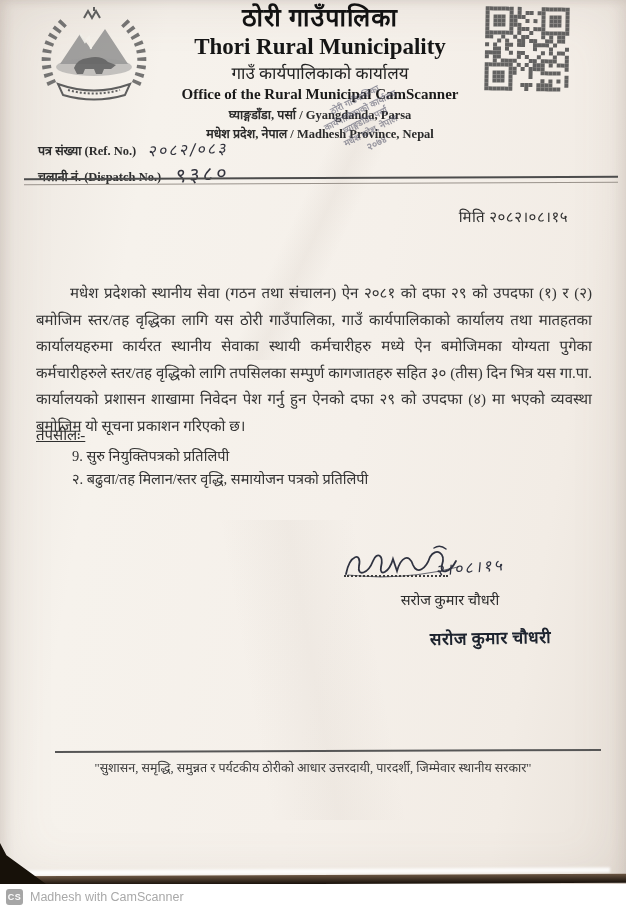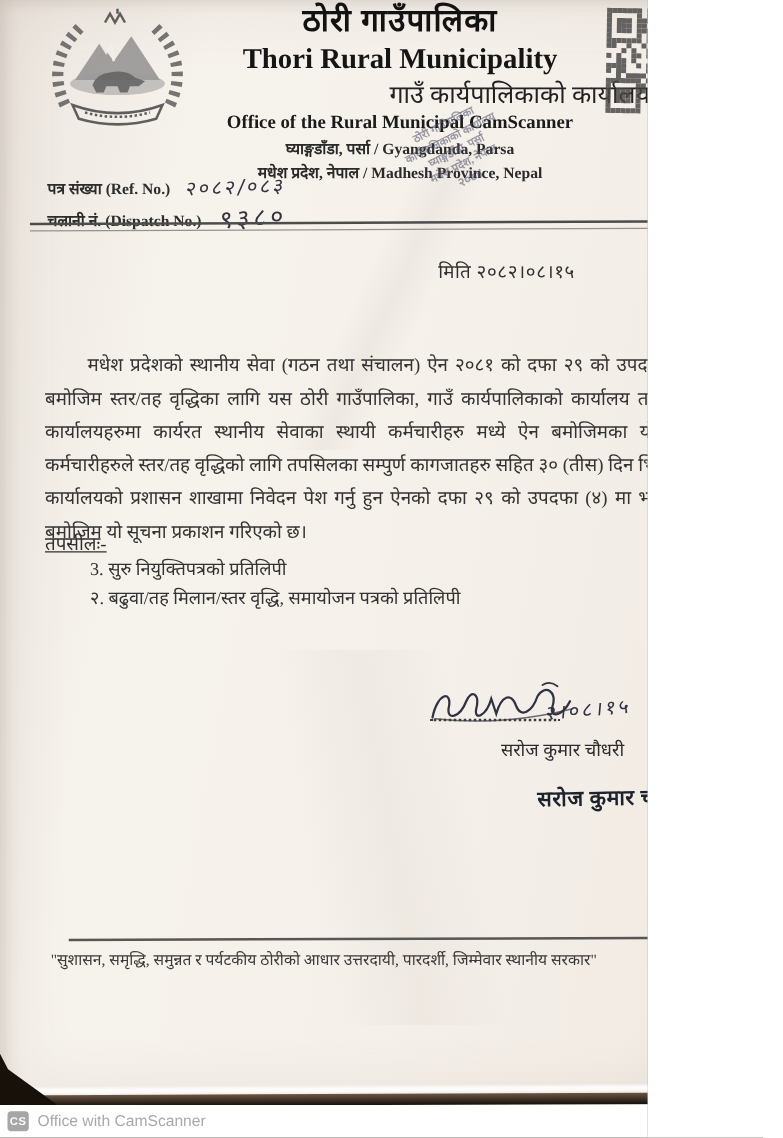--- a/index.html
+++ b/index.html
@@ -1,17 +1,17 @@
 <!DOCTYPE html>
 <html><head>
 <meta charset="utf-8">
 <style>
   html,body{margin:0;padding:0;}
   #frame{
-    position:relative;width:518px;height:910px;overflow:hidden;
+    position:relative;width:626px;height:910px;overflow:hidden;
     background:#8f8b86;
     font-family:"Liberation Serif","DejaVu Sans",serif;
   }
   
   .paper{
     position:absolute;left:0;top:0;width:626px;height:884px;
     background:linear-gradient(100deg,#ece6df 0%,#f6f2ec 22%,#f5f0ea 55%,#f2ece5 82%,#e9e2da 100%);
     box-shadow:inset 0 0 55px rgba(125,105,90,.14), inset -6px 0 12px rgba(120,100,90,.10), inset 6px 0 10px rgba(120,100,90,.12);
   }
   .crease-a{position:absolute;left:0;top:120px;width:626px;height:240px;pointer-events:none;
@@ -28,21 +28,21 @@
     display:flex;align-items:center;gap:7px;padding-left:6px;box-sizing:border-box;
     font-family:"Liberation Sans","DejaVu Sans",sans-serif;}
   .cs-badge{width:17px;height:16px;border-radius:3px;background:#a6a6a6;color:#fcfcfc;
     font-size:9px;font-weight:bold;display:flex;align-items:center;justify-content:center;letter-spacing:.5px;}
   .cs-text{color:#a9a9a9;font-size:12.5px;}
   
   .logo{position:absolute;left:28px;top:4px;width:132px;height:100px;}
   .header{position:absolute;left:120px;top:3px;width:400px;text-align:center;color:#1e1e1e;}
   .np-title{font-size:25px;font-weight:bold;letter-spacing:1px;line-height:1.2;color:#121212;}
   .en-title{font-size:23px;font-weight:bold;margin-top:1px;color:#151515;}
-  .office-np{font-size:20px;margin-top:1px;color:#222;text-align:right;}
+  .office-np{font-size:17px;margin-top:1px;color:#222;}
   .office-en{font-size:15px;font-weight:bold;margin-top:2px;color:#1a1a1a;}
   .addr1{font-size:12.5px;font-weight:bold;margin-top:3px;color:#2a2a2a;}
   .addr2{font-size:12.5px;font-weight:bold;margin-top:2px;color:#2a2a2a;}
   
   .qr{position:absolute;left:485px;top:7px;width:84px;height:84px;transform:rotate(1deg);opacity:.85;}
   .qr i{position:absolute;width:4px;height:4px;background:#4a4a4a;}
   
   .ref-line1{position:absolute;left:38px;top:138px;font-size:12.5px;font-weight:bold;color:#2d2d2d;white-space:nowrap;}
   .ref-line2{position:absolute;left:38px;top:160px;font-size:12.5px;font-weight:bold;color:#2d2d2d;white-space:nowrap;}
   .hand{display:inline-block;font-family:"DejaVu Sans",sans-serif;color:#33343e;font-weight:normal;}
@@ -358,21 +358,21 @@
     <span>चलानी नं. (Dispatch No.)</span>
     <span class="hand hand-disp">९३८०</span>
   </div>
   <div class="rule-double"></div>
 
   <div class="date">मिति २०८२।०८।१५</div>
   <div class="body-par">मधेश प्रदेशको स्थानीय सेवा (गठन तथा संचालन) ऐन २०८१ को दफा २९ को उपदफा (१) र (२) बमोजिम स्तर/तह वृद्धिका लागि यस ठोरी गाउँपालिका, गाउँ कार्यपालिकाको कार्यालय तथा मातहतका कार्यालयहरुमा कार्यरत स्थानीय सेवाका स्थायी कर्मचारीहरु मध्ये ऐन बमोजिमका योग्यता पुगेका कर्मचारीहरुले स्तर/तह वृद्धिको लागि तपसिलका सम्पुर्ण कागजातहरु सहित ३० (तीस) दिन भित्र यस गा.पा. कार्यालयको प्रशासन शाखामा निवेदन पेश गर्नु हुन ऐनको दफा २९ को उपदफा (४) मा भएको व्यवस्था बमोजिम यो सूचना प्रकाशन गरिएको छ।</div>
 
   <div class="tapsil-head">तपसीलः-</div>
   <div class="tapsil-list">
-    <div>3. सुरु नियुक्तिपत्रको प्रतिलिपी</div>
+    <div>9. सुरु नियुक्तिपत्रको प्रतिलिपी</div>
     <div>२. बढुवा/तह मिलान/स्तर वृद्धि, समायोजन पत्रको प्रतिलिपी</div>
   </div>
 
   <svg class="sig-svg" viewBox="0 0 170 44">
     <g fill="none" stroke="#2f3240" stroke-width="1.8" stroke-linecap="round">
       <path d="M8,30 C12,10 24,8 21,22 C19,33 30,30 35,17 C39,7 46,11 43,23 C41,33 51,29 55,15 L59,27 C63,13 71,9 75,21 C79,31 88,25 92,13 C98,3 108,9 104,21 C101,31 112,29 118,17"></path>
       <path d="M96,4 q6,-4 12,1" stroke-width="1.4"></path>
       <path d="M10,31 q55,6 110,-8" stroke-width="1.2" opacity=".7"></path>
     </g>
   </svg>
@@ -383,16 +383,16 @@
 
   <div class="footer-rule"></div>
   <div class="footer-text">"सुशासन, समृद्धि, समुन्नत र पर्यटकीय ठोरीको आधार उत्तरदायी, पारदर्शी, जिम्मेवार स्थानीय सरकार"</div>
 
   <div class="scan-bottom-highlight"></div>
   <div class="scan-bottom-edge"></div>
   <div class="corner-shadow"></div>
 
   <div class="cs-bar">
     <div class="cs-badge">CS</div>
-    <div class="cs-text">Office with CamScanner</div>
+    <div class="cs-text">Madhesh with CamScanner</div>
   </div>
 
 </div>
 
 </body></html>

